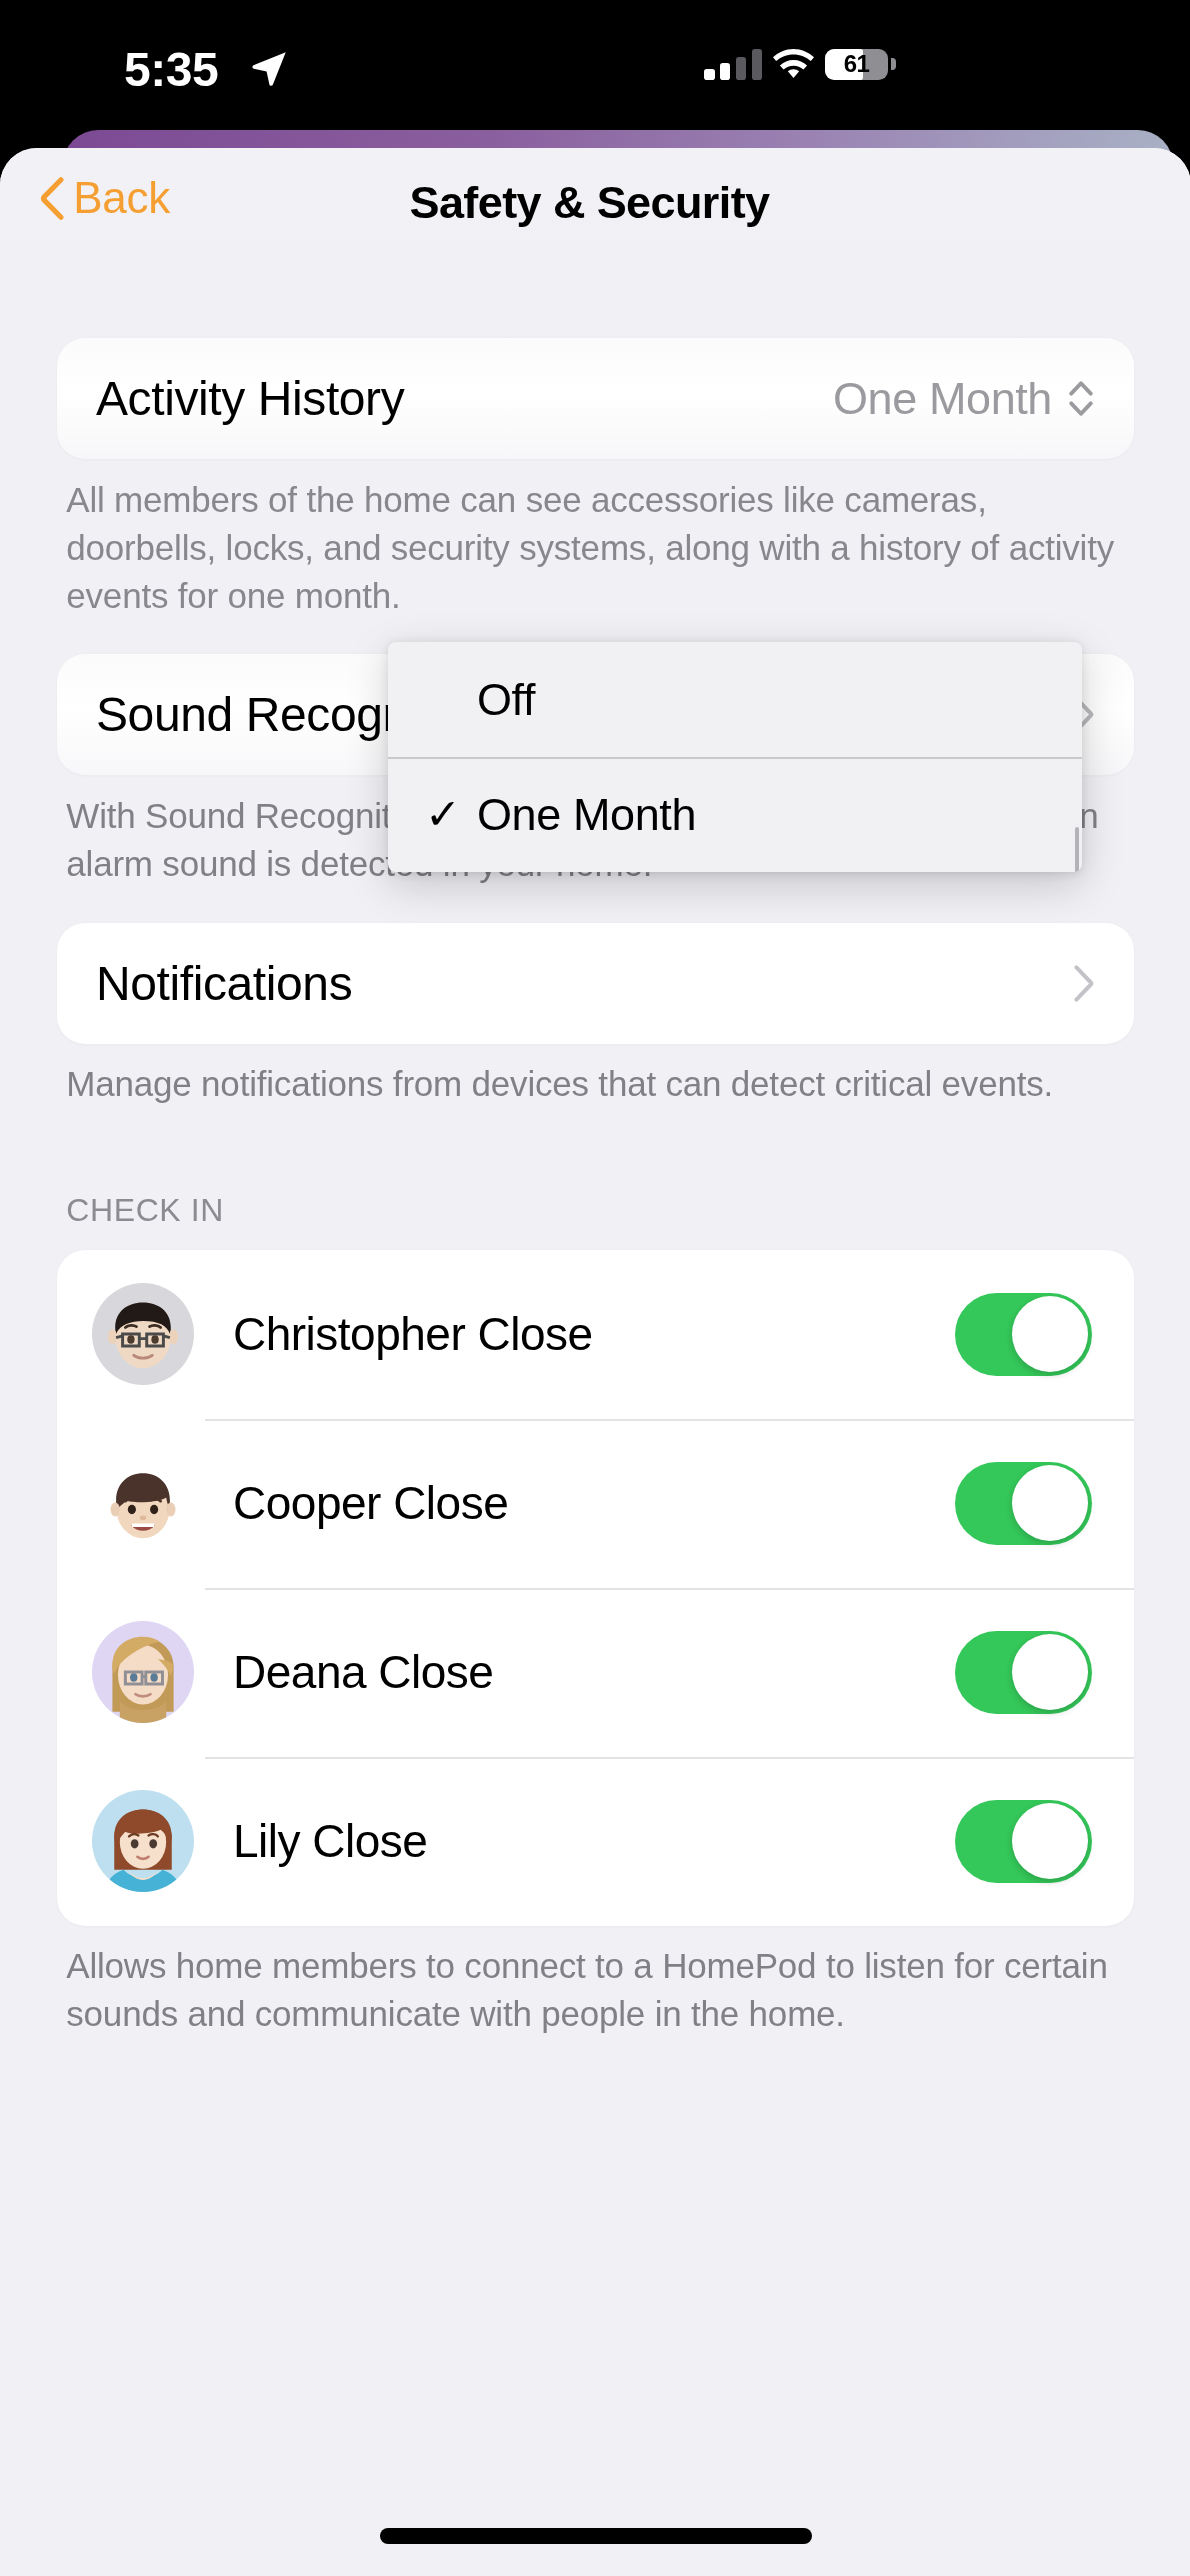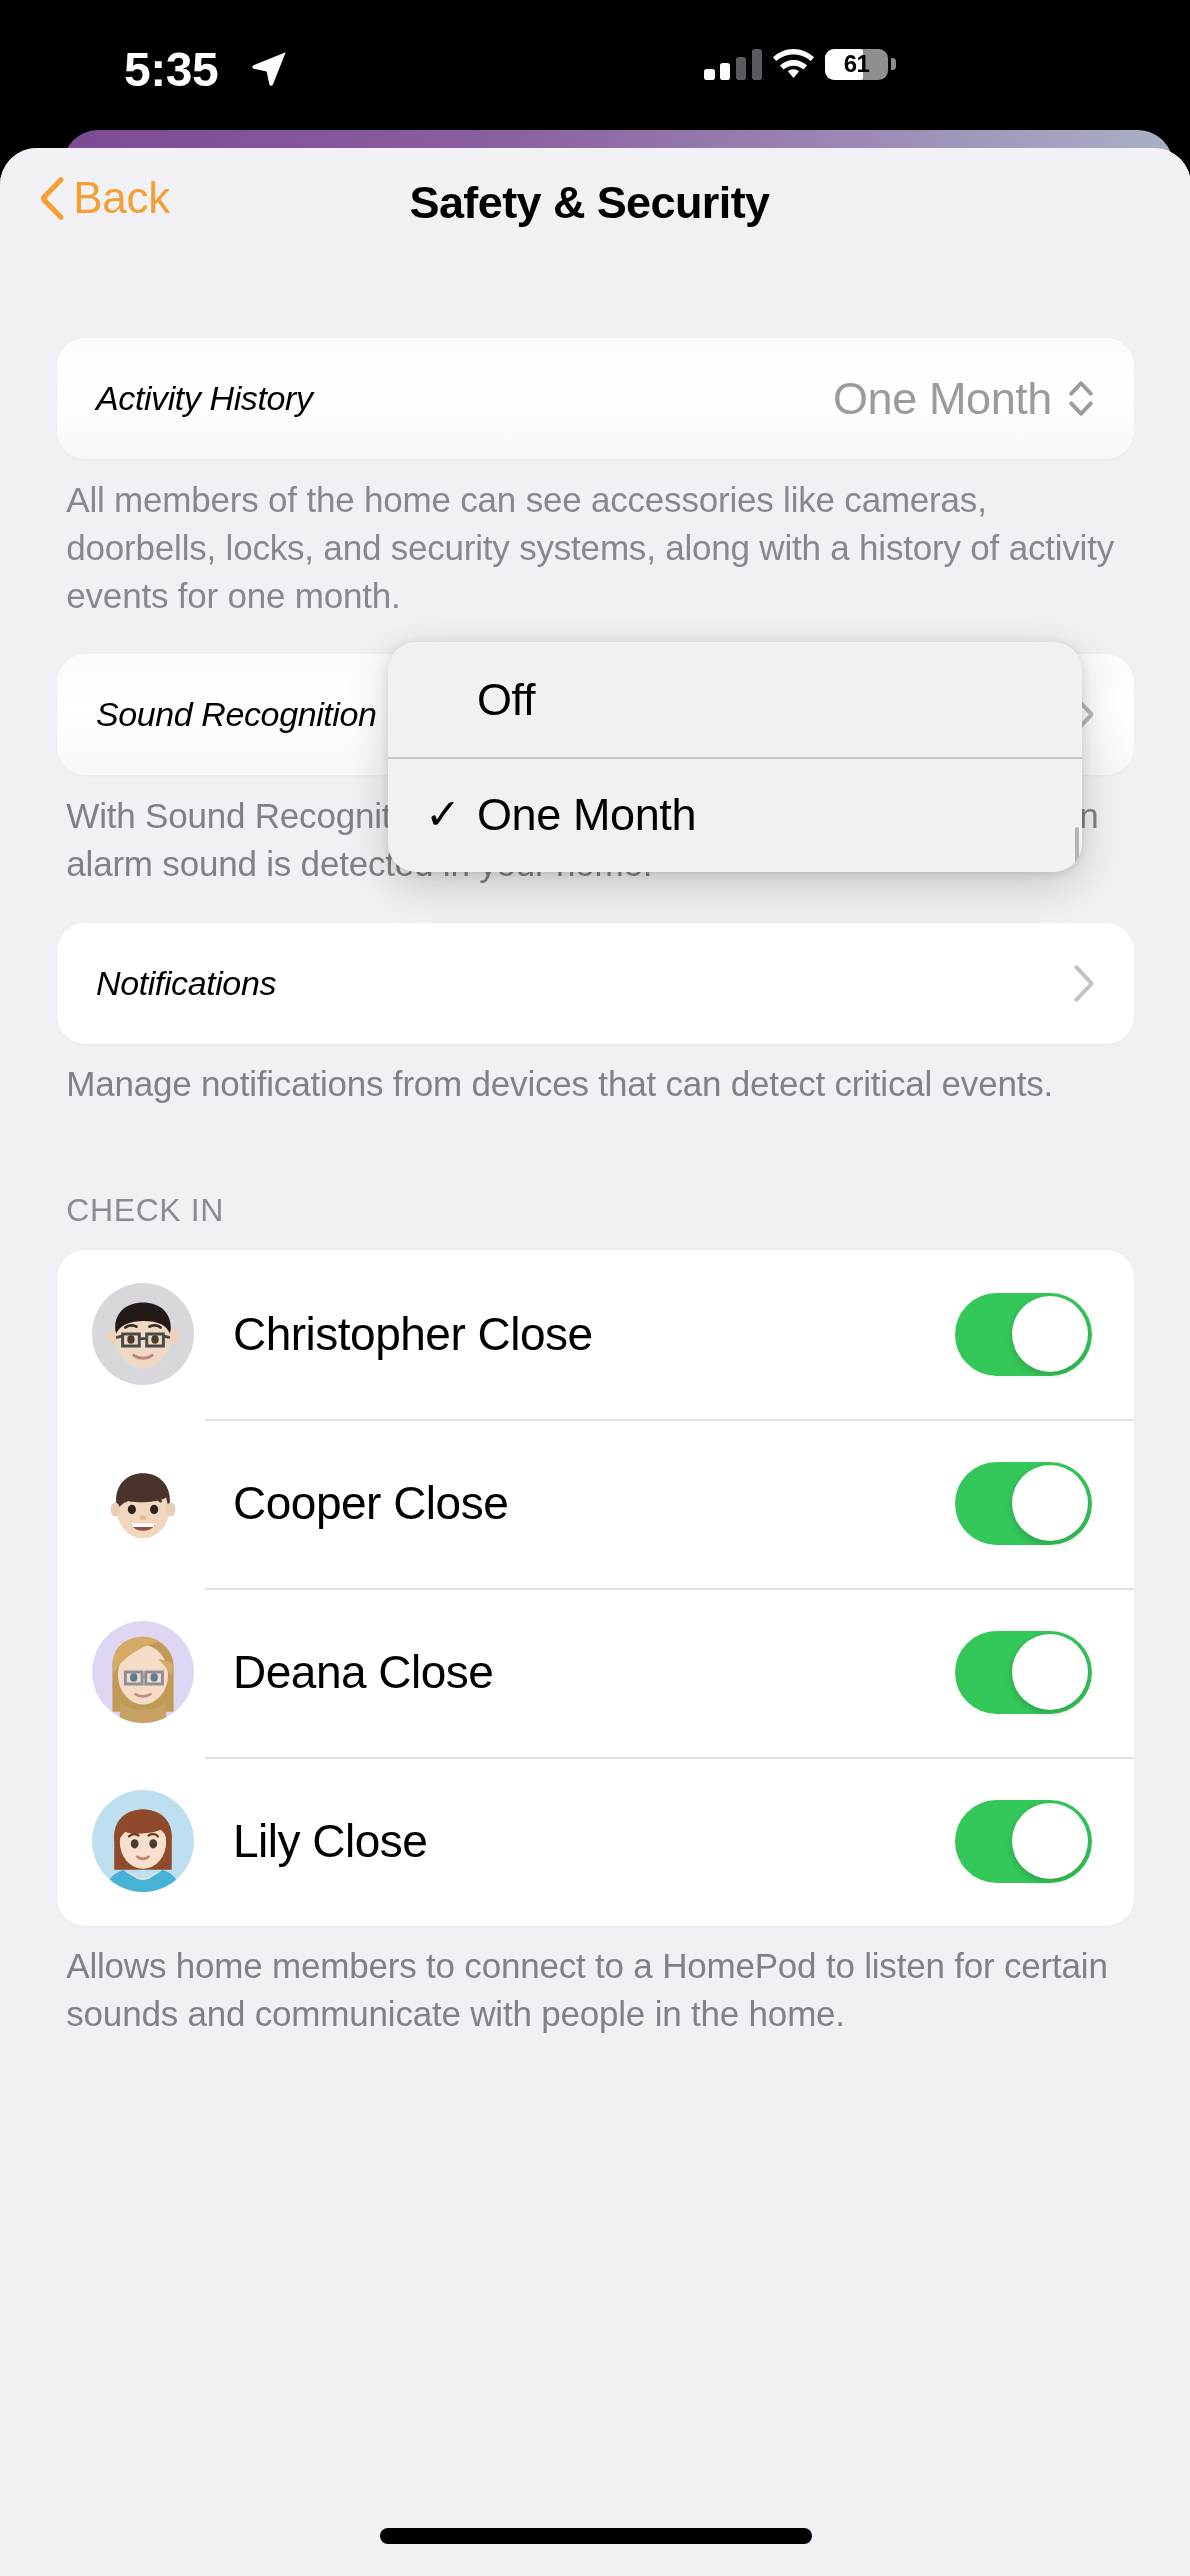--- a/index.html
+++ b/index.html
@@ -95,21 +95,21 @@
   }
   .card.grad{
     background:linear-gradient(180deg,#fbfbfc 0%, #ffffff 45%, #f7f7f9 100%);
   }
 
   .row{
     position:relative; display:flex; align-items:center;
     height:121px; padding:0 39px;
   }
   .row-label{
-    font-size:34px; color:#000; letter-spacing:-0.4px; flex:1;font-style:italic;
+    font-size:48px; color:#000; letter-spacing:-0.4px; flex:1;
   }
   .row-value{
     font-size:45px; color:#9a9a9f; letter-spacing:-0.4px; margin-right:15px;
   }
   .updown{ width:28px; height:43px; flex:0 0 auto; }
   .chev-r{ width:22px; height:37px; flex:0 0 auto; }
 
   .footnote{
     font-size:35px; line-height:48px; color:#808086;
     letter-spacing:-0.2px; padding:16.7px 9.3px 0 9.3px;
@@ -144,21 +144,21 @@
   }
   .toggle .knob{
     position:absolute; top:3.7px; right:3.7px; width:76px; height:76px;
     border-radius:50%; background:#fff;
     box-shadow:0 2.8px 7.4px rgba(0,0,0,0.18);
   }
 
   
   .popup{
     position:absolute; left:388px; top:494px; width:694px;
-    background:#f1f1f4; border-radius:28px;
+    background:#f1f1f4; border-radius:8px;
     box-shadow:0 13px 43px rgba(0,0,0,0.18), 0 1.9px 9.3px rgba(0,0,0,0.10);
     z-index:40; overflow:hidden;
   }
   .popup-item{
     position:relative; display:flex; align-items:center;
     height:115px; padding-left:37px;
   }
   .popup-item + .popup-item::before{
     content:""; position:absolute; left:0; right:0; top:0;
     height:1.9px; background:#c9c9cd;

